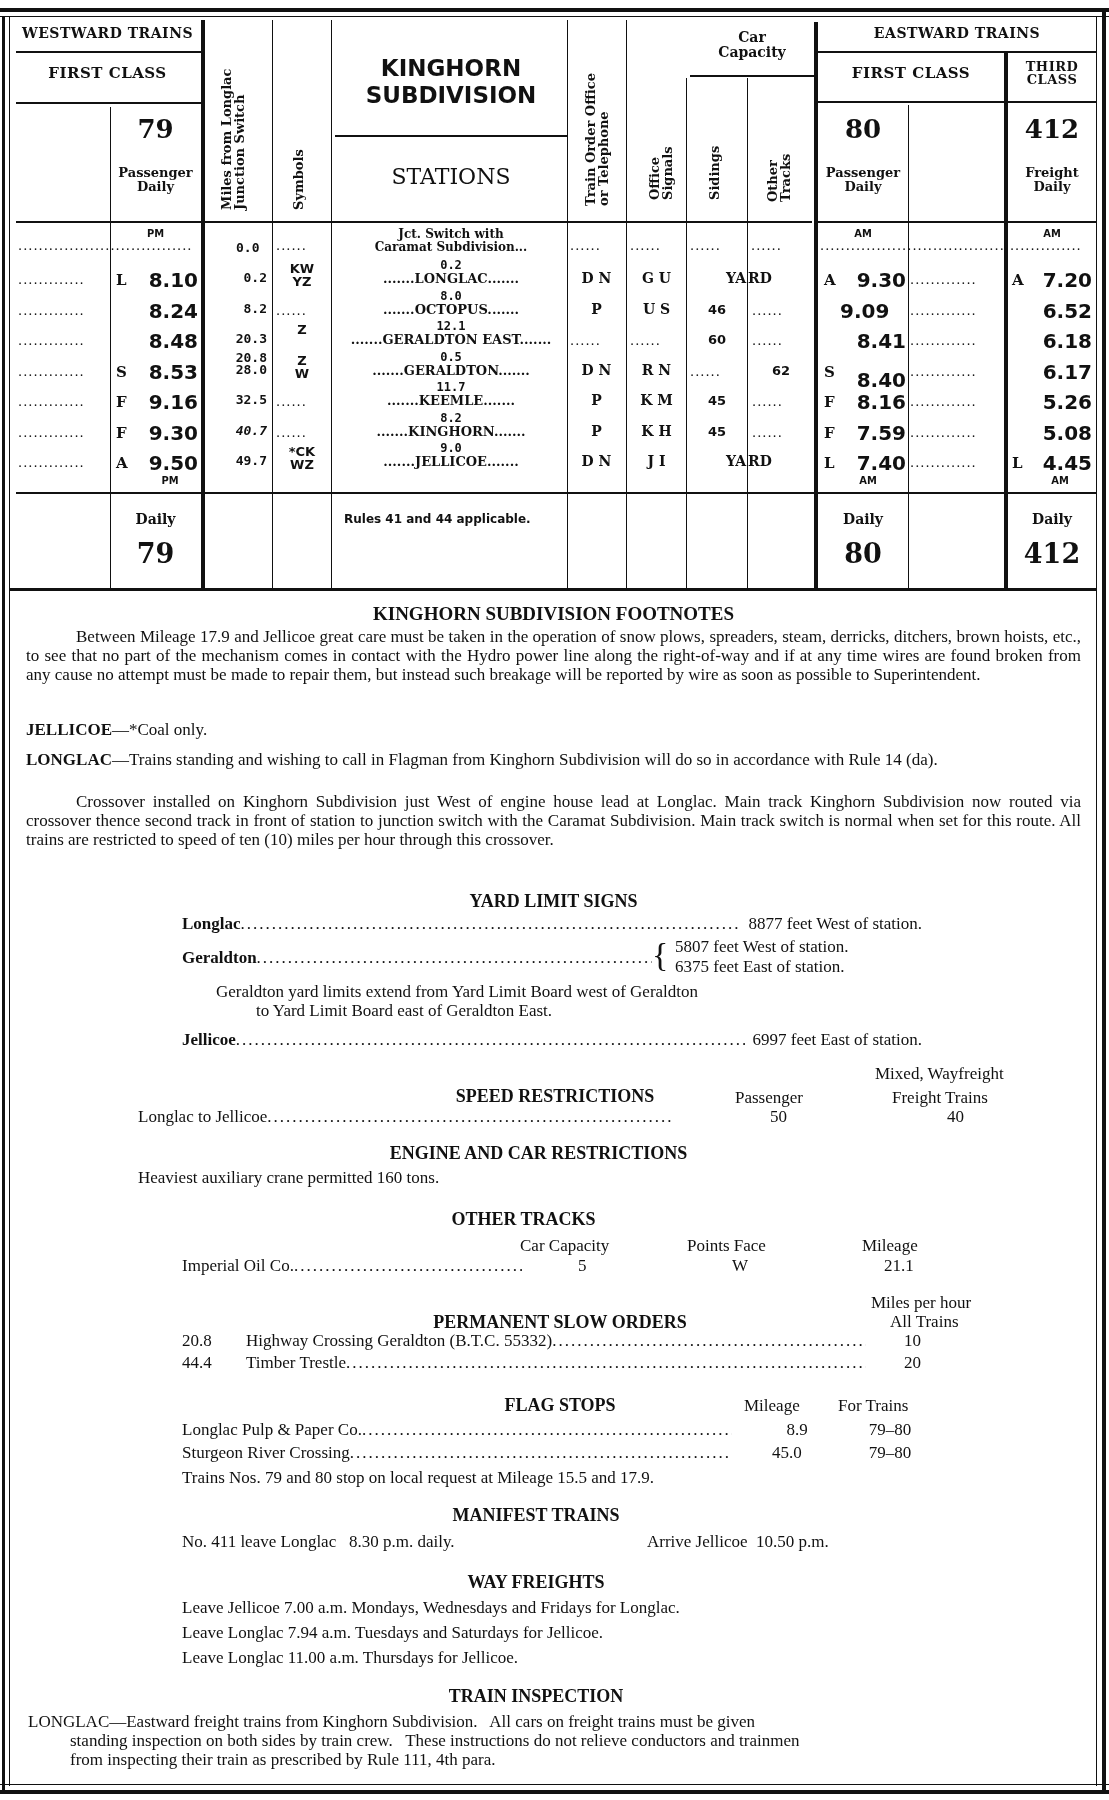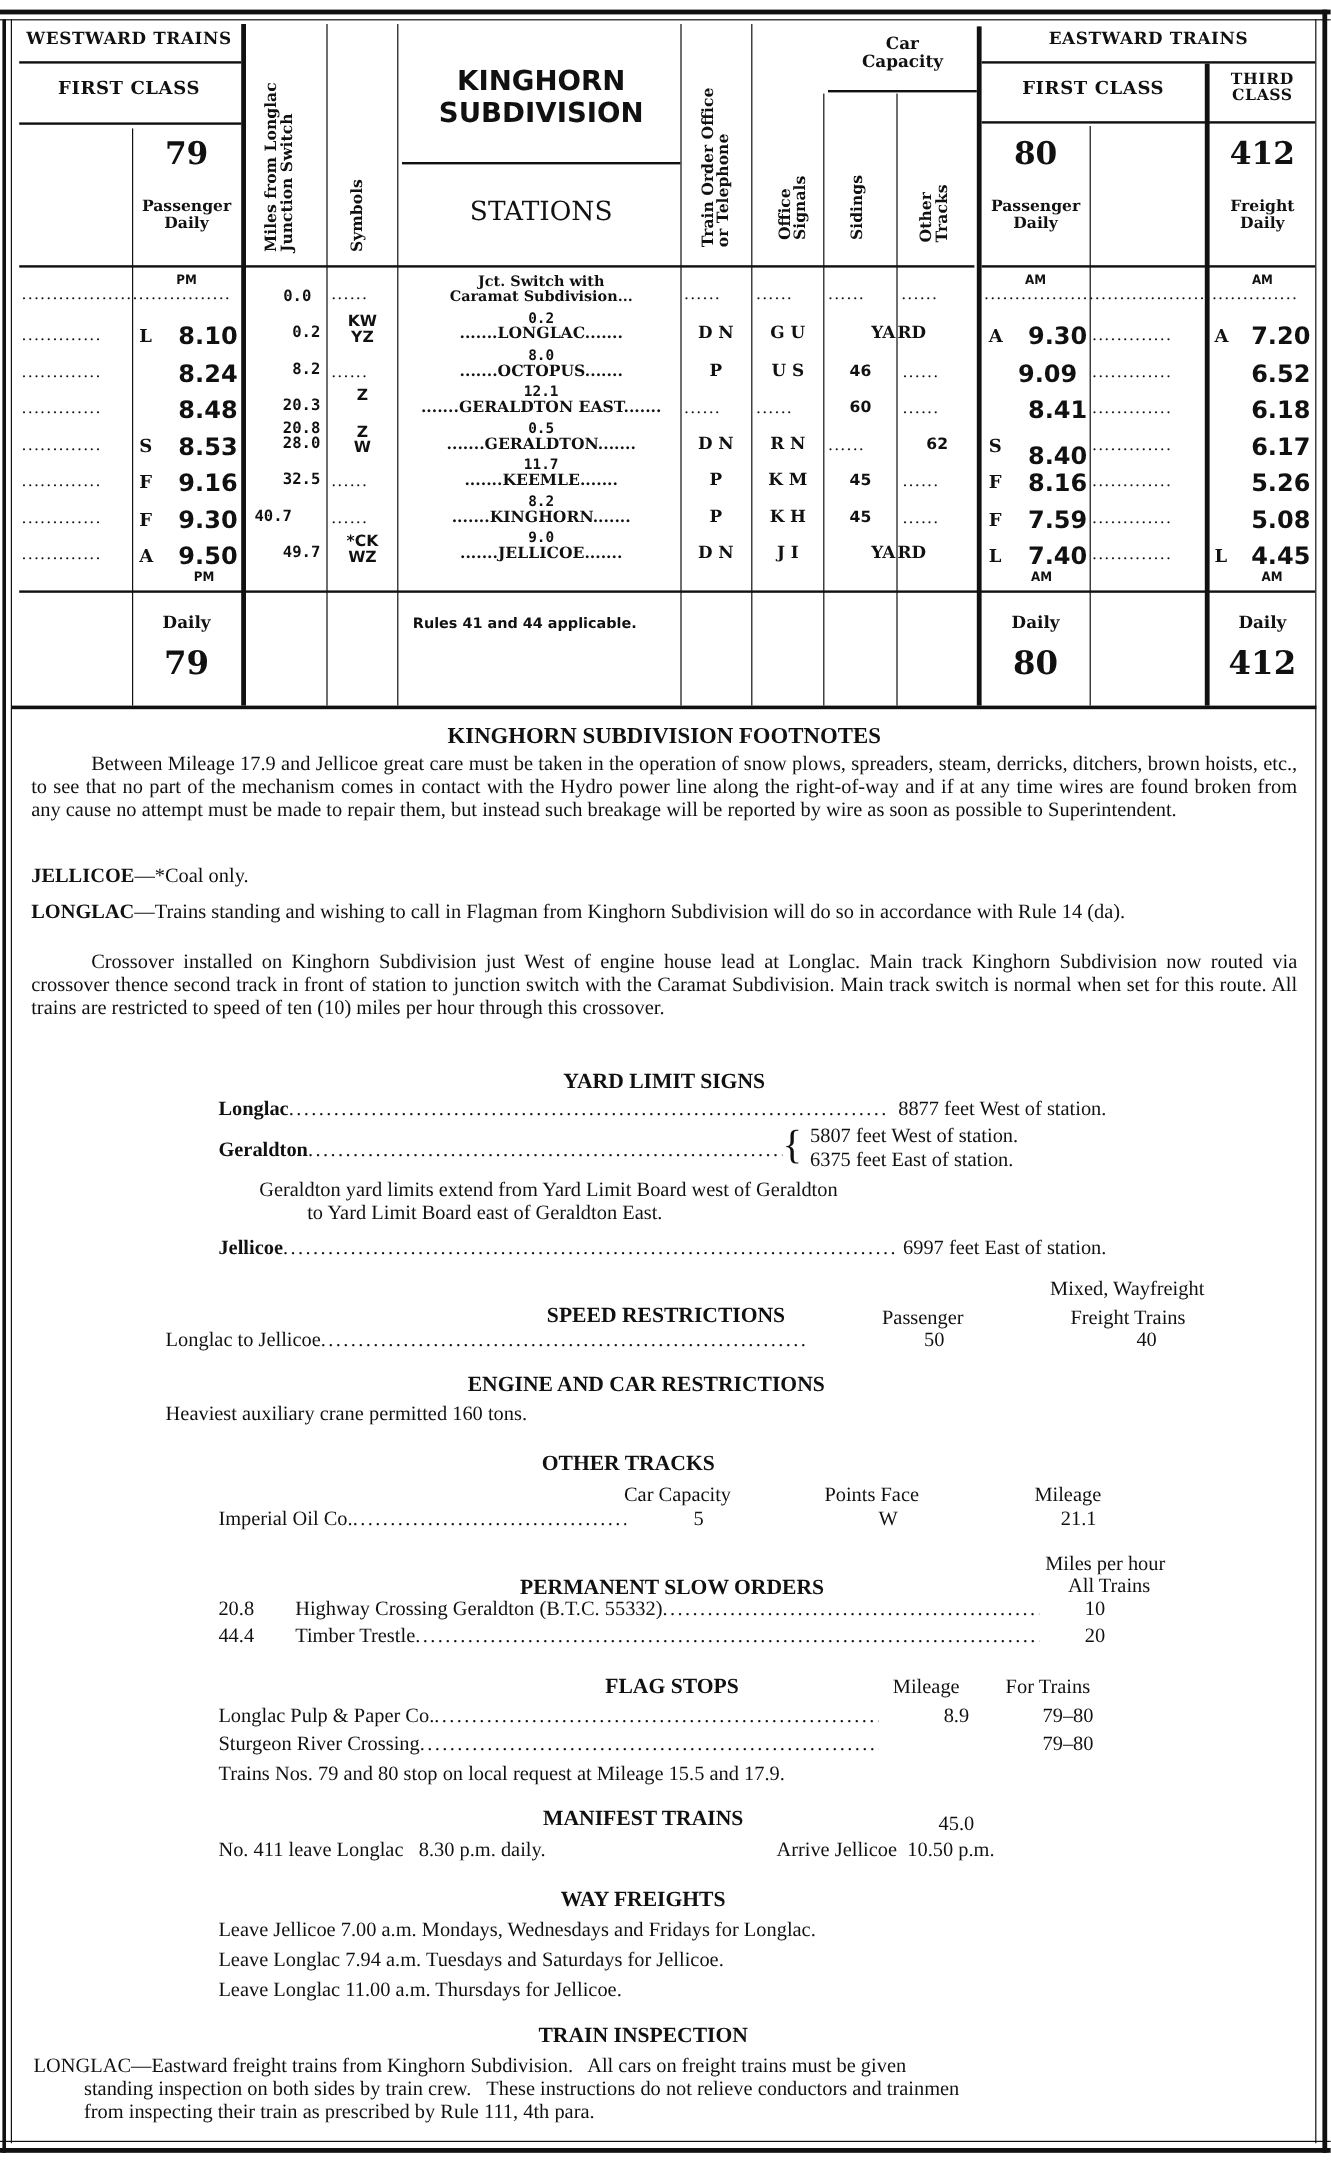--- a/index.html
+++ b/index.html
@@ -146,21 +146,21 @@
       <div class="cell time" style="left:132px; top:299px; width:66px; text-align:right;">8.24</div>
       <div class="cell mile" style="left:212px; top:303px; width:55px; text-align:right; white-space:pre; line-height:12px;">8.2</div>
       <div class="cell dots" style="left:276px; top:303px; width:54px;">......</div>
       <div class="cell dist" style="left:335px; top:289px; width:232px;">8.0</div>
       <div class="cell station" style="left:335px; top:302px; width:232px;"><span>.......</span><span>OCTOPUS</span><span>.......</span></div>
       <div class="cell code" style="left:567px; top:301px; width:59px;">P</div>
       <div class="cell code" style="left:627px; top:301px; width:59px;">U S</div>
       <div class="cell cap" style="left:687px; top:302px; width:60px;">46</div>
       <div class="cell dots" style="left:752px; top:303px; width:60px;">......</div>
       <div class="cell flag" style="left:824px; top:302px;"></div>
-      <div class="cell time" style="left:840px; top:299px; width:66px; text-align:center;">9.09</div>
+      <div class="cell time" style="left:840px; top:299px; width:66px; text-align:left;">9.09</div>
       <div class="cell dots" style="left:910px; top:303px; width:92px;">.............</div>
       <div class="cell flag" style="left:1012px; top:302px;"></div>
       <div class="cell time" style="left:1026px; top:299px; width:66px; text-align:right;">6.52</div>
       <div class="cell dots" style="left:18px; top:333px; width:90px;">.............</div>
       <div class="cell flag" style="left:116px; top:332px;"></div>
       <div class="cell time" style="left:132px; top:329px; width:66px; text-align:right;">8.48</div>
       <div class="cell mile" style="left:212px; top:333px; width:55px; text-align:right; white-space:pre; line-height:12px;">20.3</div>
       <div class="cell sym" style="left:273px; top:323px; width:58px; white-space:pre;">Z</div>
       <div class="cell dist" style="left:335px; top:319px; width:232px;">12.1</div>
       <div class="cell station" style="left:335px; top:332px; width:232px;"><span>.......</span><span>GERALDTON EAST</span><span>.......</span></div>
@@ -203,21 +203,21 @@
       <div class="cell cap" style="left:687px; top:393px; width:60px;">45</div>
       <div class="cell dots" style="left:752px; top:394px; width:60px;">......</div>
       <div class="cell flag" style="left:824px; top:393px;">F</div>
       <div class="cell time" style="left:840px; top:390px; width:66px; text-align:right;">8.16</div>
       <div class="cell dots" style="left:910px; top:394px; width:92px;">.............</div>
       <div class="cell flag" style="left:1012px; top:393px;"></div>
       <div class="cell time" style="left:1026px; top:390px; width:66px; text-align:right;">5.26</div>
       <div class="cell dots" style="left:18px; top:425px; width:90px;">.............</div>
       <div class="cell flag" style="left:116px; top:424px;">F</div>
       <div class="cell time" style="left:132px; top:421px; width:66px; text-align:right;">9.30</div>
-      <div class="cell mile" style="left:212px; top:425px; width:55px; text-align:left; white-space:pre; line-height:12px;">40.7</div>
+      <div class="cell mile" style="left:212px; top:425px; width:55px; text-align:right; white-space:pre; line-height:12px;font-style:italic;">40.7</div>
       <div class="cell dots" style="left:276px; top:425px; width:54px;">......</div>
       <div class="cell dist" style="left:335px; top:411px; width:232px;">8.2</div>
       <div class="cell station" style="left:335px; top:424px; width:232px;"><span>.......</span><span>KINGHORN</span><span>.......</span></div>
       <div class="cell code" style="left:567px; top:423px; width:59px;">P</div>
       <div class="cell code" style="left:627px; top:423px; width:59px;">K H</div>
       <div class="cell cap" style="left:687px; top:424px; width:60px;">45</div>
       <div class="cell dots" style="left:752px; top:425px; width:60px;">......</div>
       <div class="cell flag" style="left:824px; top:424px;">F</div>
       <div class="cell time" style="left:840px; top:421px; width:66px; text-align:right;">7.59</div>
       <div class="cell dots" style="left:910px; top:425px; width:92px;">.............</div>
@@ -333,21 +333,21 @@
     <div class="fn dotrow" style="left:182px; top:1420px; width:550px;">
       <span>Longlac Pulp &amp; Paper Co.</span>
       <span class="dotfill">.......................................................................................</span>
     </div>
        <div class="fn" style="left:772px; top:1420px; width:50px; text-align:center;">8.9</div>
        <div class="fn" style="left:860px; top:1420px; width:60px; text-align:center;">79–80</div>
     <div class="fn dotrow" style="left:182px; top:1443px; width:550px;">
       <span>Sturgeon River Crossing</span>
       <span class="dotfill">.......................................................................................</span>
     </div>
-       <div class="fn" style="left:772px; top:1510px; width:50px; text-align:center;">45.0</div>
+       <div class="fn" style="left:772px; top:1443px; width:50px; ">45.0</div>
        <div class="fn" style="left:860px; top:1443px; width:60px; text-align:center;">79–80</div>
   </div>
 <div class="fn" style="left:182px; top:1468px;">Trains Nos. 79 and 80 stop on local request at Mileage 15.5 and 17.9.</div>
 
 <div class="fn-h" style="left:10px; top:1505px; width:1087px; font-size:18px; padding-right:35px;">MANIFEST TRAINS</div>
 <div class="fn" style="left:182px; top:1532px; white-space:pre;">No. 411 leave Longlac   8.30 p.m. daily.</div>
 <div class="fn" style="left:647px; top:1532px; white-space:pre;">Arrive Jellicoe  10.50 p.m.</div>
 
 <div class="fn-h" style="left:10px; top:1572px; width:1087px; font-size:18px; padding-right:35px;">WAY FREIGHTS</div>
 <div class="fn" style="left:182px; top:1598px;">Leave Jellicoe 7.00 a.m. Mondays, Wednesdays and Fridays for Longlac.</div>

